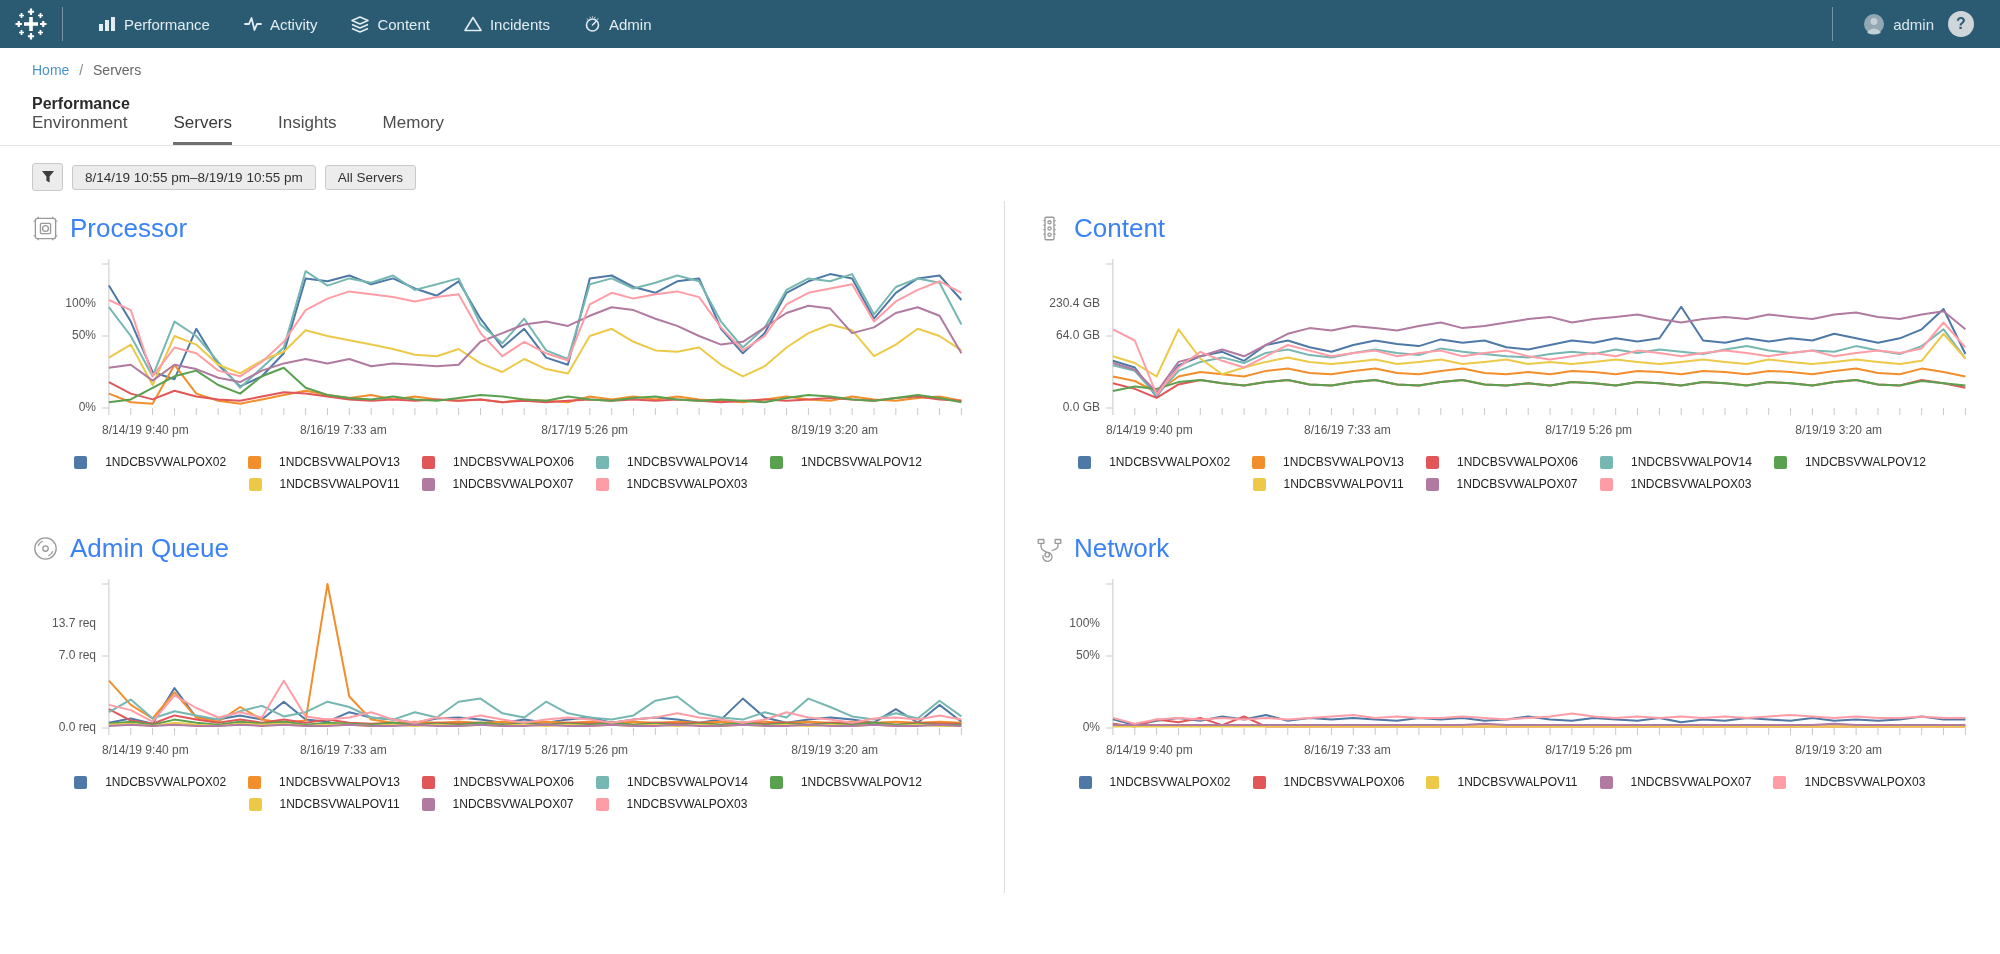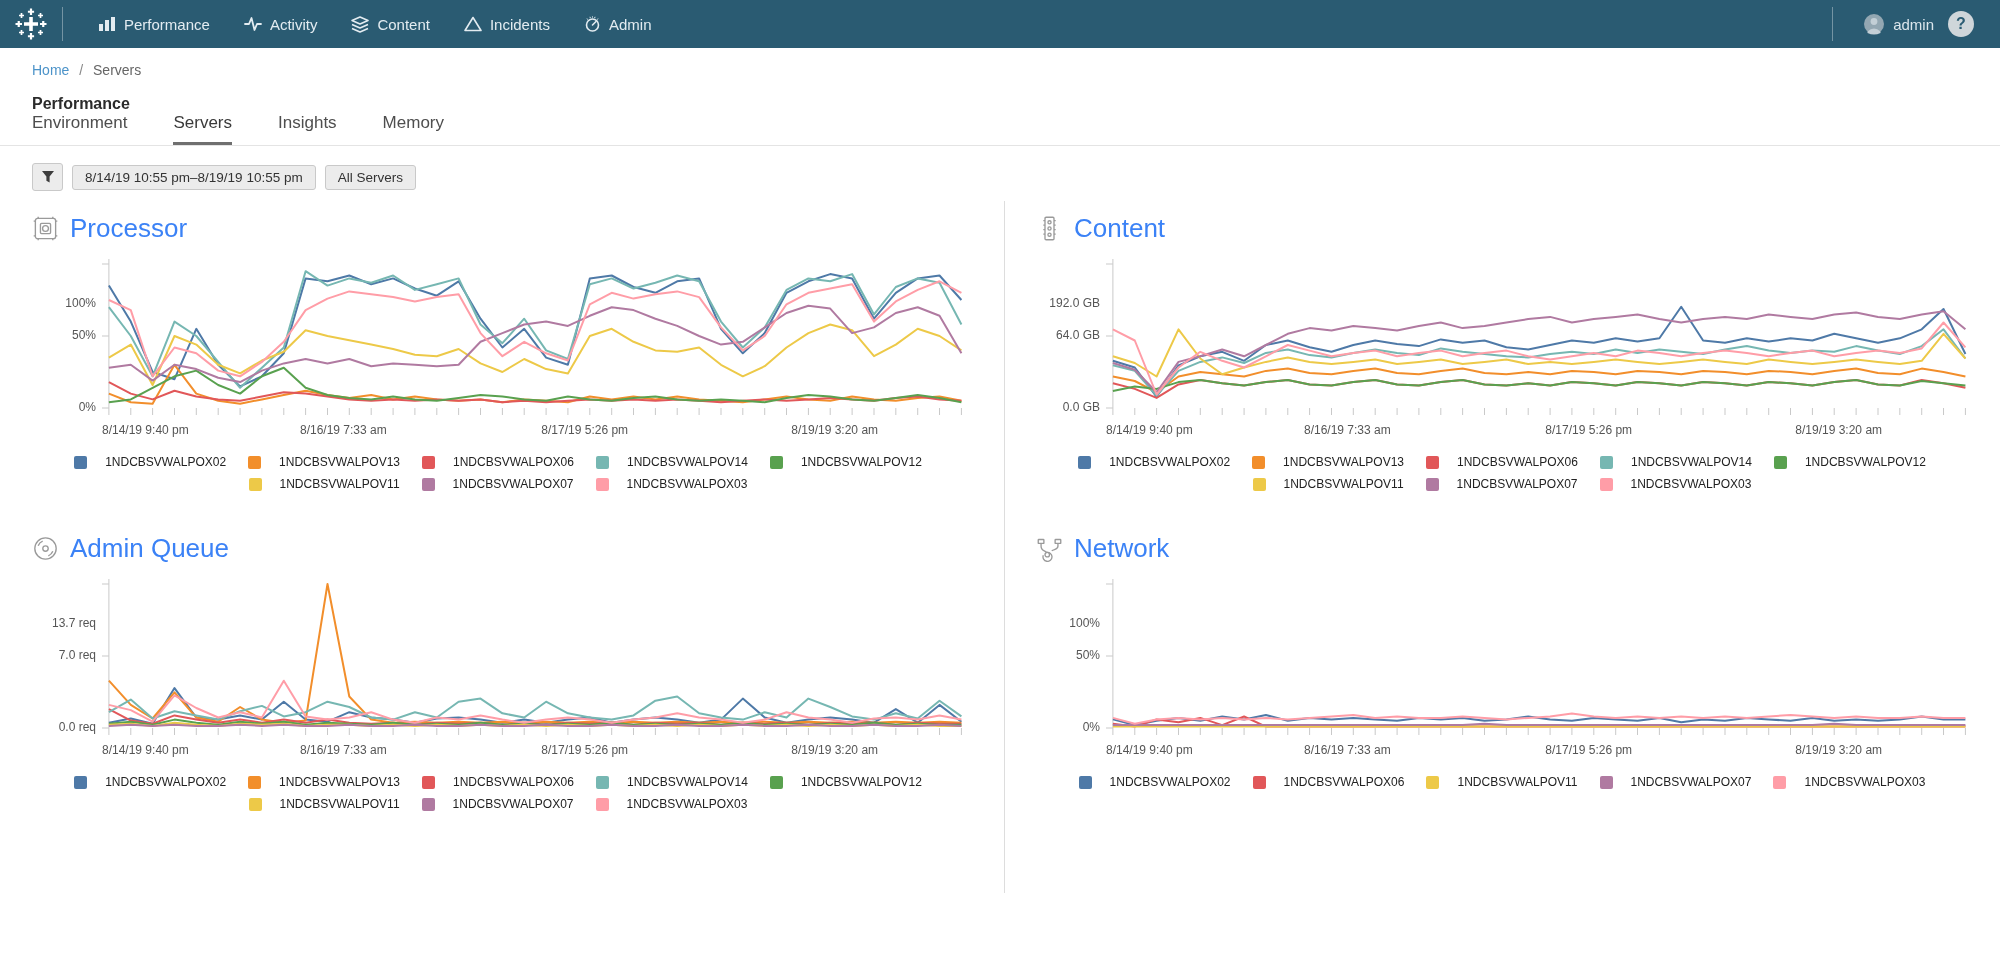--- a/index.html
+++ b/index.html
@@ -408,21 +408,21 @@
             <circle cx="12" cy="6.5" r="1.4"></circle>
             <circle cx="12" cy="12" r="1.4"></circle>
             <circle cx="12" cy="17.5" r="1.4"></circle>
             <path d="M8 5 H6.5 M8 9 H6.5 M8 13 H6.5 M8 17 H6.5 M16 5 H17.5 M16 9 H17.5 M16 13 H17.5 M16 17 H17.5"></path>
           </g>
         </svg>
         <h2 class="panel-title">Content</h2>
       </div>
       <div class="plot-row">
         <div class="ylabels">
-          <span class="y0">192.0 GB</span>
+          <span class="y0">230.4 GB</span>
           <span class="y1">64.0 GB</span>
           <span class="y2">0.0 GB</span>
         </div>
         <div class="plot-area">
           <svg class="plot" viewBox="0 0 1000 160" preserveAspectRatio="none">
               <line class="ax" x1="8" y1="1" x2="8" y2="150"></line>
               <line class="ax" x1="0" y1="6" x2="8" y2="6"></line>
               <line class="ax" x1="0" y1="78" x2="8" y2="78"></line>
               <line class="ax" x1="0" y1="150" x2="8" y2="150"></line>
               <line class="ax" x1="8.0" y1="150" x2="8.0" y2="157"></line>

